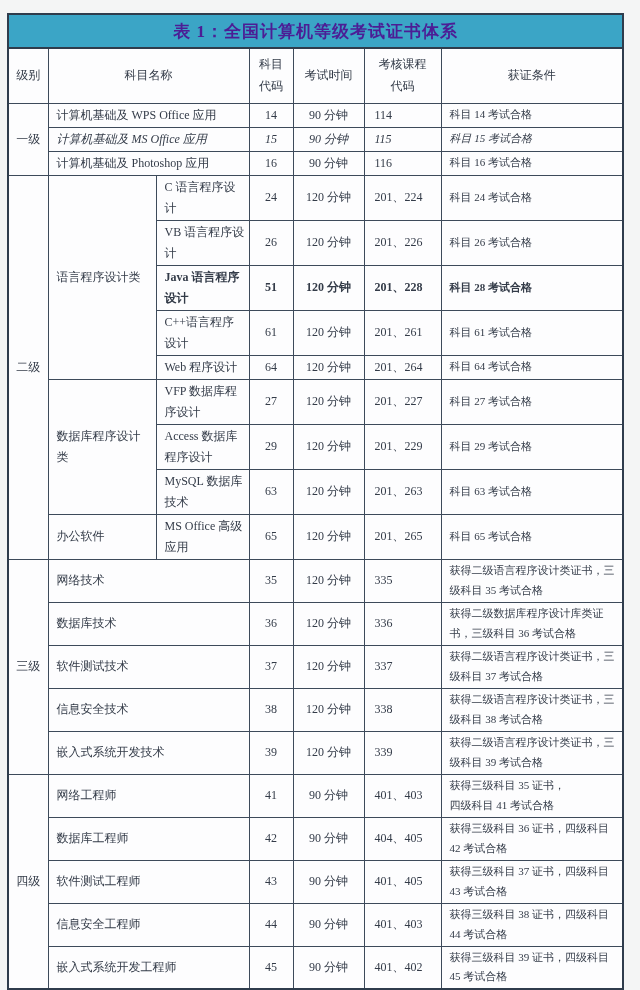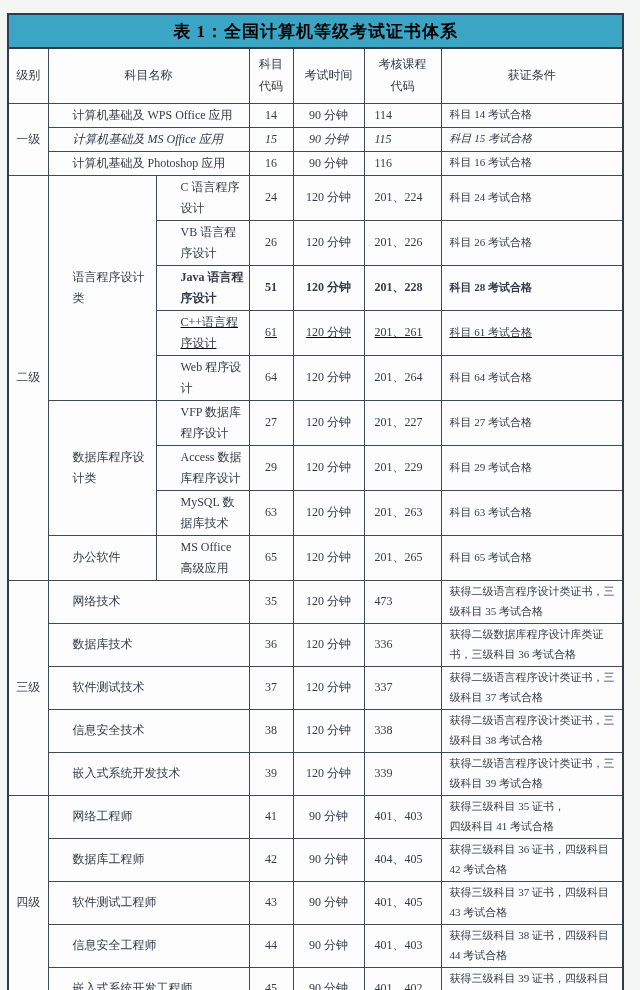--- a/index.html
+++ b/index.html
@@ -18,32 +18,32 @@
   td {
     border:1px solid #3d4a5a;
     color:#333b48;
     font-size:12px;
     padding:1px 4px;
     vertical-align:middle;
     overflow:hidden;
   }
   .title-cell {
     background:#3ba5c6;
-    color:#000000;
+    color:#4c1d95;
     font-weight:bold;
     font-size:17px;
     text-align:center;
     height:30px;
     letter-spacing:1px;
     border-bottom:2px solid #2f3c4c;
   }
   tr.head { height:55px; }
   .th { text-align:center; white-space:pre-line; line-height:1.8; }
   td.level { text-align:center; }
-  td.subject { padding-left:24px; line-height:1.75; }
+  td.subject { padding-left:8px; line-height:1.75; }
   td.code, td.time { text-align:center; }
   td.course { padding-left:10px;margin-top:24px; }
   td.condition {
     padding-left:8px; padding-right:2px;
     font-size:11px;
     white-space:pre-line;
     line-height:1.8;
   }
 </style>
 </head>
@@ -114,21 +114,21 @@
           <td class="course">201、226</td>
           <td class="condition">科目 26 考试合格</td>
         </tr>
         <tr style="height: 43px; font-weight: bold;">
           <td class="subject">Java 语言程序设计</td>
           <td class="code">51</td>
           <td class="time">120 分钟</td>
           <td class="course">201、228</td>
           <td class="condition">科目 28 考试合格</td>
         </tr>
-        <tr style="height: 43px; text-decoration: underline;">
+        <tr style="height: 43px;">
           <td class="subject">C++语言程序设计</td>
           <td class="code">61</td>
           <td class="time">120 分钟</td>
           <td class="course">201、261</td>
           <td class="condition">科目 61 考试合格</td>
         </tr>
         <tr style="height: 24px;">
           <td class="subject">Web 程序设计</td>
           <td class="code">64</td>
           <td class="time">120 分钟</td>
@@ -163,21 +163,21 @@
           <td class="code">65</td>
           <td class="time">120 分钟</td>
           <td class="course">201、265</td>
           <td class="condition">科目 65 考试合格</td>
         </tr>
         <tr style="height: 43px;">
           <td rowspan="5" class="level">三级</td>
           <td colspan="2" class="subject">网络技术</td>
           <td class="code">35</td>
           <td class="time">120 分钟</td>
-          <td class="course">473</td>
+          <td class="course">335</td>
           <td class="condition">获得二级语言程序设计类证书，三
 级科目 35 考试合格</td>
         </tr>
         <tr style="height: 43px; font-family: Liberation Serif, serif;">
           <td colspan="2" class="subject">数据库技术</td>
           <td class="code">36</td>
           <td class="time">120 分钟</td>
           <td class="course">336</td>
           <td class="condition">获得二级数据库程序设计库类证
 书，三级科目 36 考试合格</td>

